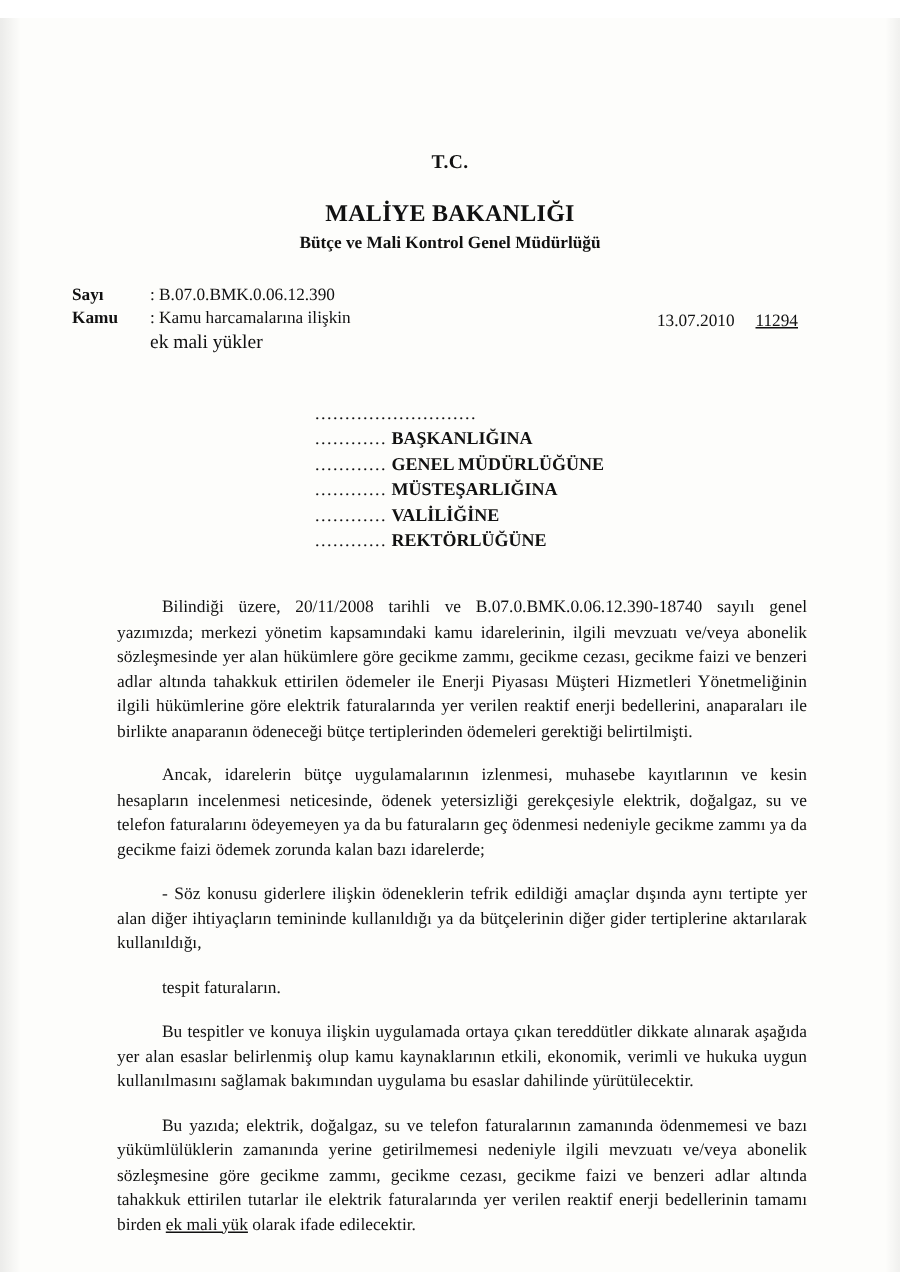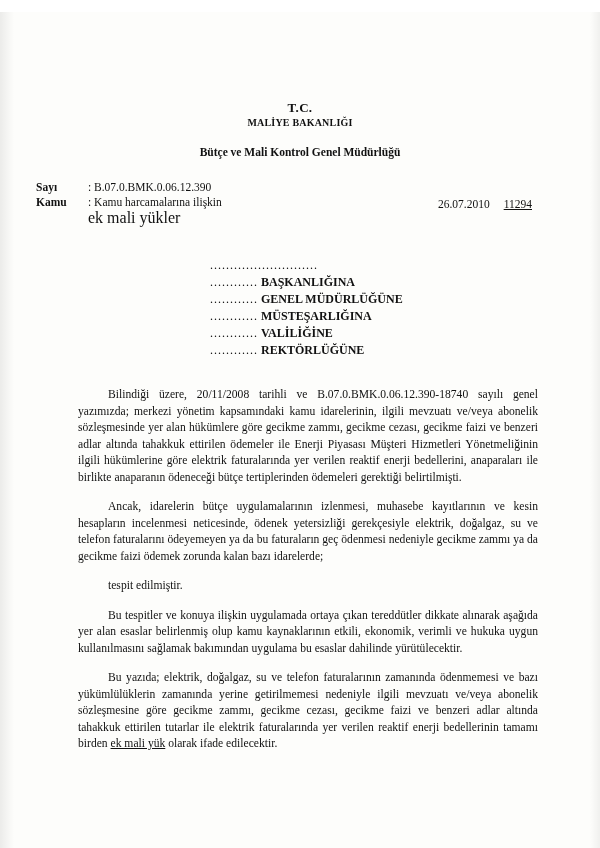--- a/index.html
+++ b/index.html
@@ -44,53 +44,53 @@
     text-align: center;
     margin-top: 88px;
   }
   .header .line1 {
     font-weight: bold;
     font-size: 13px;
     letter-spacing: 0.3px;
   }
   .header .line2 {
     font-weight: bold;
-    font-size: 10px;
+    font-size: 16px;
     letter-spacing: 0.2px;
-    margin-top: 1px;
+    margin-top: 18px;
   }
   .header .line3 {
     font-weight: bold;
     font-size: 11.5px;
-    margin-top: 18px;
+    margin-top: 4px;
   }
 
   .meta {
     margin-top: 22px;
-    padding-left: 36px;
+    padding-left: 48px;
     position: relative;
     font-size: 11.5px;
     line-height: 15px;
   }
   .meta-row {
     display: flex;
     align-items: flex-start;
   }
   .meta-label {
     font-weight: bold;
     width: 52px;
     flex: 0 0 52px;
     font-size: 11.5px;
   }
   .meta-value {
     font-size: 11.5px;
   }
   .meta-sub {
     padding-left: 52px;
-    font-size: 16px;
+    font-size: 13px;
   }
   .date-row {
     position: absolute;
     right: 68px;
     top: 17px;
     font-size: 11.5px;
   }
   .date-row .datenum {
     margin-left: 14px;
     text-decoration: underline;
@@ -146,21 +146,21 @@
     <div class="meta-row">
       <span class="meta-label">Sayı</span>
       <span class="meta-value">: B.07.0.BMK.0.06.12.390</span>
     </div>
     <div class="meta-row">
       <span class="meta-label">Kamu</span>
       <span class="meta-value">: Kamu harcamalarına ilişkin</span>
     </div>
     <div class="meta-sub">ek mali yükler</div>
     <div class="date-row">
-      <span>26.07.2010</span><span class="datenum">11294</span>
+      <span>13.07.2010</span><span class="datenum">11294</span>
     </div>
   </div>
 
   <div class="addressees">
     <div>
       <span class="dots">...........................</span><b></b>
     </div>
     <div>
       <span class="dots">............</span> <b>BAŞKANLIĞINA</b>
     </div>
@@ -174,18 +174,19 @@
       <span class="dots">............</span> <b>VALİLİĞİNE</b>
     </div>
     <div>
       <span class="dots">............</span> <b>REKTÖRLÜĞÜNE</b>
     </div>
   </div>
 
   <div class="body">
     <p>Bilindiği üzere, 20/11/2008 tarihli ve B.07.0.BMK.0.06.12.390-18740 sayılı genel yazımızda; merkezi yönetim kapsamındaki kamu idarelerinin, ilgili mevzuatı ve/veya abonelik sözleşmesinde yer alan hükümlere göre gecikme zammı, gecikme cezası, gecikme faizi ve benzeri adlar altında tahakkuk ettirilen ödemeler ile Enerji Piyasası Müşteri Hizmetleri Yönetmeliğinin ilgili hükümlerine göre elektrik faturalarında yer verilen reaktif enerji bedellerini, anaparaları ile birlikte anaparanın ödeneceği bütçe tertiplerinden ödemeleri gerektiği belirtilmişti.</p>
     <p>Ancak, idarelerin bütçe uygulamalarının izlenmesi, muhasebe kayıtlarının ve kesin hesapların incelenmesi neticesinde, ödenek yetersizliği gerekçesiyle elektrik, doğalgaz, su ve telefon faturalarını ödeyemeyen ya da bu faturaların geç ödenmesi nedeniyle gecikme zammı ya da gecikme faizi ödemek zorunda kalan bazı idarelerde;</p>
-    <p>tespit edilmiştir.</p>
+    <p class="dash">- Söz konusu giderlere ilişkin ödeneklerin tefrik edildiği amaçlar dışında aynı tertipte yer alan diğer ihtiyaçların temininde kullanıldığı ya da bütçelerinin diğer gider tertiplerine aktarılarak kullanıldığı,</p>
+    <p>tespit faturaların.</p>
     <p>Bu tespitler ve konuya ilişkin uygulamada ortaya çıkan tereddütler dikkate alınarak aşağıda yer alan esaslar belirlenmiş olup kamu kaynaklarının etkili, ekonomik, verimli ve hukuka uygun kullanılmasını sağlamak bakımından uygulama bu esaslar dahilinde yürütülecektir.</p>
     <p><span>Bu yazıda; elektrik, doğalgaz, su ve telefon faturalarının zamanında ödenmemesi ve bazı yükümlülüklerin zamanında yerine getirilmemesi nedeniyle ilgili mevzuatı ve/veya abonelik sözleşmesine göre gecikme zammı, gecikme cezası, gecikme faizi ve benzeri adlar altında tahakkuk ettirilen tutarlar ile elektrik faturalarında yer verilen reaktif enerji bedellerinin tamamı birden </span><span class="underline">ek mali yük</span><span> olarak ifade edilecektir.</span></p>
   </div>
 
 </div>
 
 </body></html>

